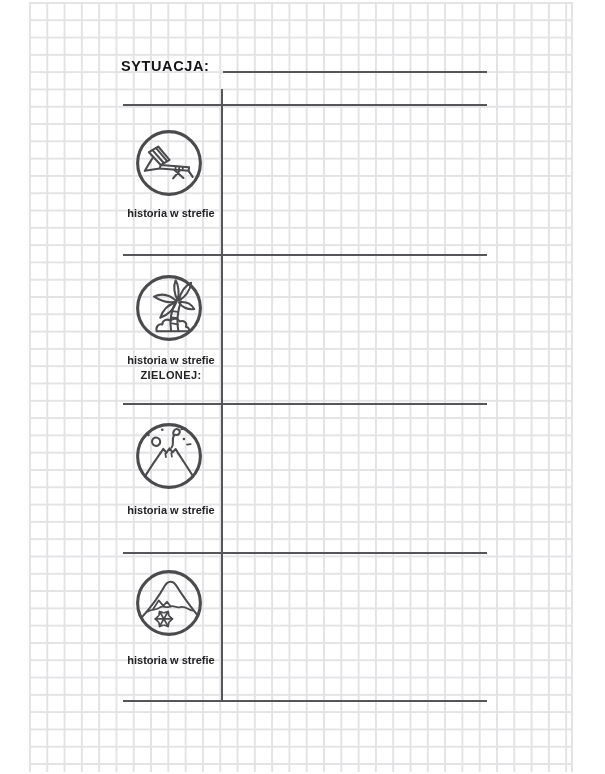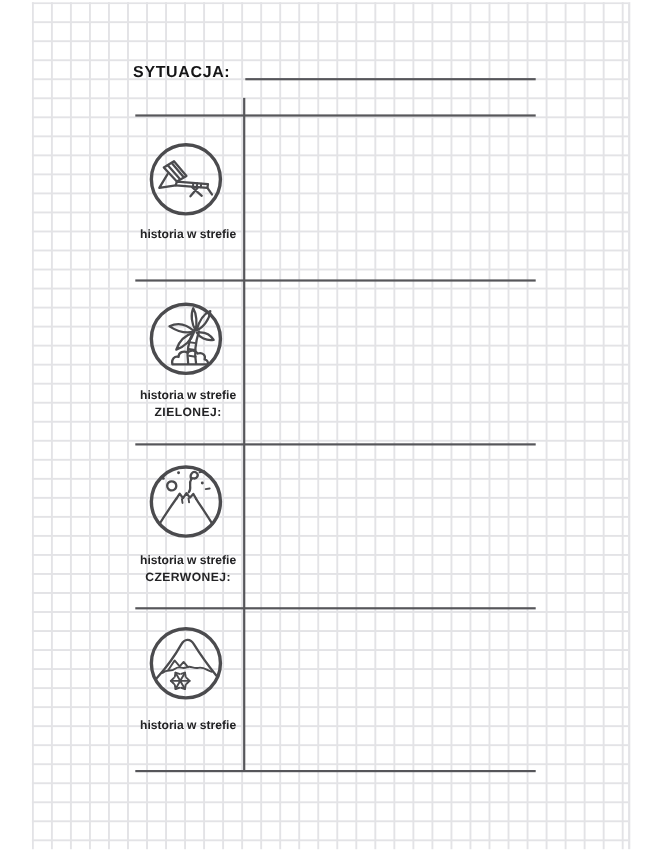--- a/index.html
+++ b/index.html
@@ -98,21 +98,20 @@
       <path d="M36.5 25.8 C39.8 22.2 35.8 18.2 38.8 14.2"></path>
       <path d="M38.8 14.2 C36.8 10.2 40.2 6.4 43.2 8.4 C45.8 10.2 44 14.4 40.2 13.4"></path>
       <path class="fine" d="M46 8.2 L50.2 7.2 M51.5 23 L55 22.4"></path>
       <circle class="dot" cx="14" cy="13.5" r="1.3"></circle>
       <circle class="dot" cx="27.5" cy="8.5" r="1.3"></circle>
       <circle class="dot" cx="48.5" cy="17.5" r="1.3"></circle>
     </g>
   </svg>
   <div class="zone-label" style="top:503px">
     <div class="l1">historia w strefie</div>
-    <div class="l2">CZERWONEJ:</div>
   </div>
 
   <svg class="icon" style="top:568px" viewBox="0 0 68 68">
     <circle class="ring" cx="34" cy="34" r="30.5"></circle>
     <g class="art">
       <path d="M8 47.5 C16 38.5 24.5 27 29.8 17.5 C32.8 12.2 37.8 11.8 41 17 C47.5 27.5 55 37.5 61 45"></path>
       <path class="fine" d="M13.5 42.5 C17.5 38.5 20.5 42 24.5 38.8 C28.5 35.6 30.5 39.6 34.5 37.6 C38.5 35.6 40.5 39.2 45 38 C49.5 36.8 53 40.5 57 41.5"></path>
       <path class="fine" d="M18.5 40 L24 31.5 L28.5 36.8 L32 32.8 L35.8 37.4"></path>
       <g class="fine">
         <path d="M20.7 49.5 L37.3 49.5 M24.85 42.3 L33.15 56.7 M24.85 56.7 L33.15 42.3"></path>

